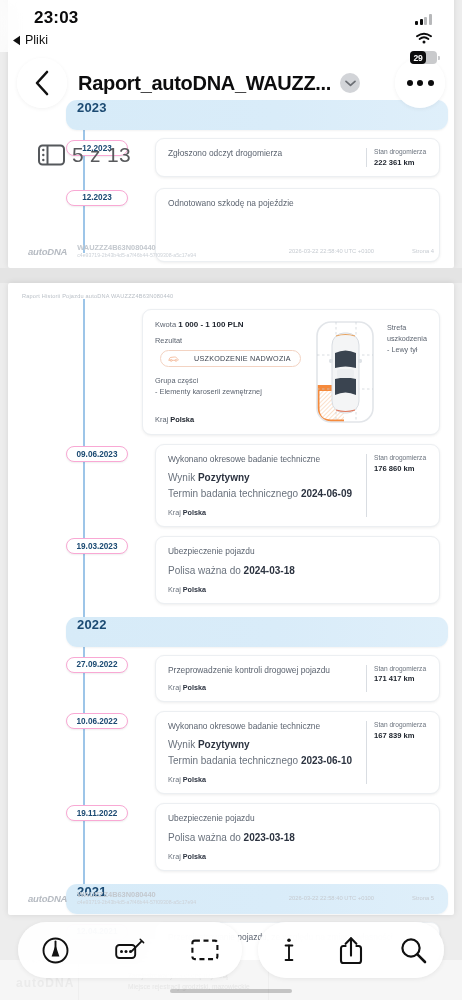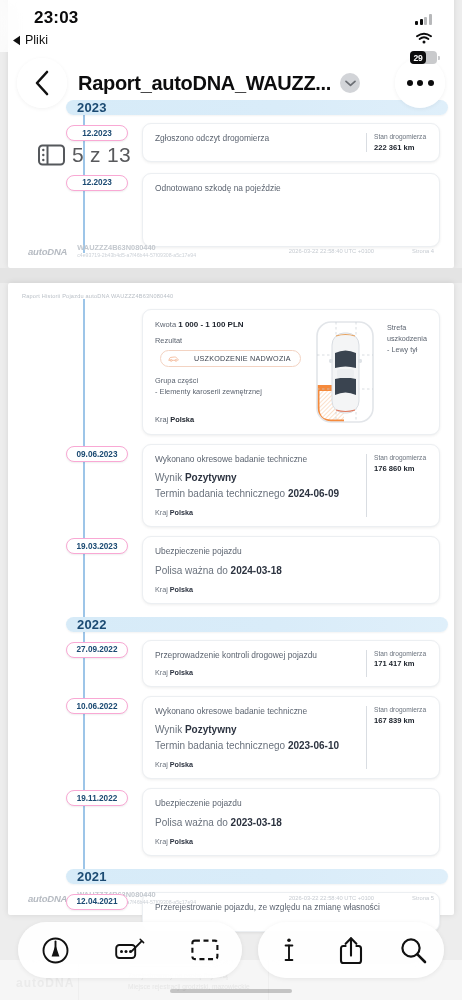--- a/index.html
+++ b/index.html
@@ -33,42 +33,42 @@
     font-size: 5.6px; color: #b9bfc6; letter-spacing: .2px;
     padding: 10px 0 0 14px; font-weight: 400;
   }
 
   .timeline-axis {
     position: absolute; left: 75px; width: 1.6px; background: #9dc5e8;
   }
 
   
   .year-band {
-    position: relative; margin: 0 0 0 44px; height: 15px; width: 382px;
+    position: relative; margin: 0 0 0 44px; height: 30px; width: 382px;
     background: linear-gradient(90deg,#d7ebf8 0%, #d9ecf9 55%, #dfeffa 100%);
-    border-radius: 11px; display: flex; align-items: center;
+    border-radius: 11px; display: flex; 
     padding-left: 11px;
     box-shadow: 0 1px 2px rgba(0,0,0,.05);
   }
   .year-band span { font-size: 13px; font-weight: 700; color: #1b4a72; letter-spacing: .2px; }
 
   
   .tl-row { position: relative; display: flex; align-items: flex-start; margin-top: 8px; }
   .date-chip {
     position: relative; z-index: 3;
     margin-left: 44px; margin-top: 2px;
     min-width: 62px; height: 16px;
     background: #ffffff; border: 1px solid #f9a8d4; border-radius: 9px;
     display: flex; align-items: center; justify-content: center;
     font-size: 8.2px; font-weight: 700; color: #1b4a72;
     box-shadow: 0 1px 2px rgba(0,0,0,.07);
     flex: 0 0 auto;
   }
   .card {
-    position: relative; margin-left: 14px; flex: 1 1 auto;
+    position: relative; margin-left: 27px; flex: 1 1 auto;
     background: #ffffff; border: 1px solid #eceff2; border-radius: 9px;
     box-shadow: 0 1px 3px rgba(0,0,0,.07);
     padding: 9px 11px 9px 12px;
     min-height: 26px;
     display: flex; justify-content: space-between; gap: 4px;
   }
   .card-main { flex: 1 1 auto; min-width: 0; }
   .card-title { font-size: 8.4px; color: #5c6470; line-height: 1.35; }
   .card-line { font-size: 10px; color: #6a727d; margin-top: 5px; line-height: 1.5; }
   .card-line b { color: #2c3340; font-weight: 700; }

